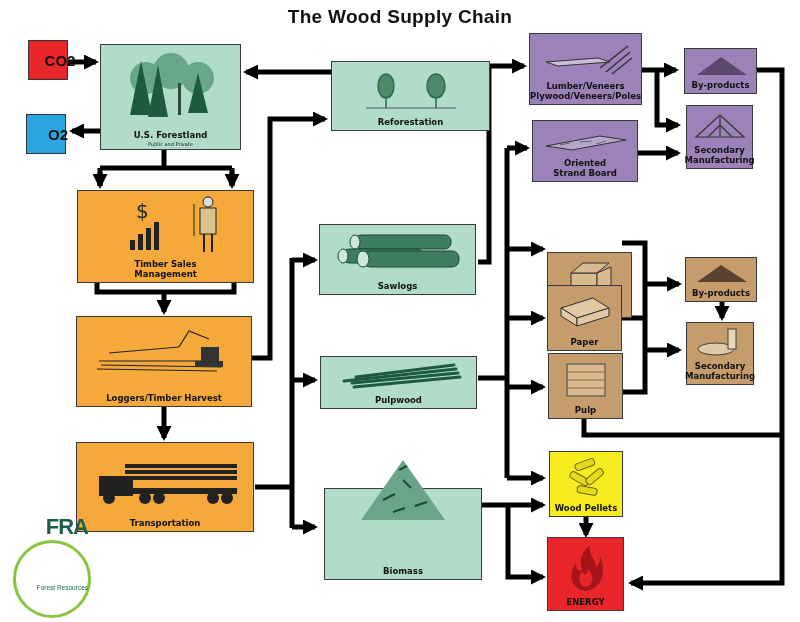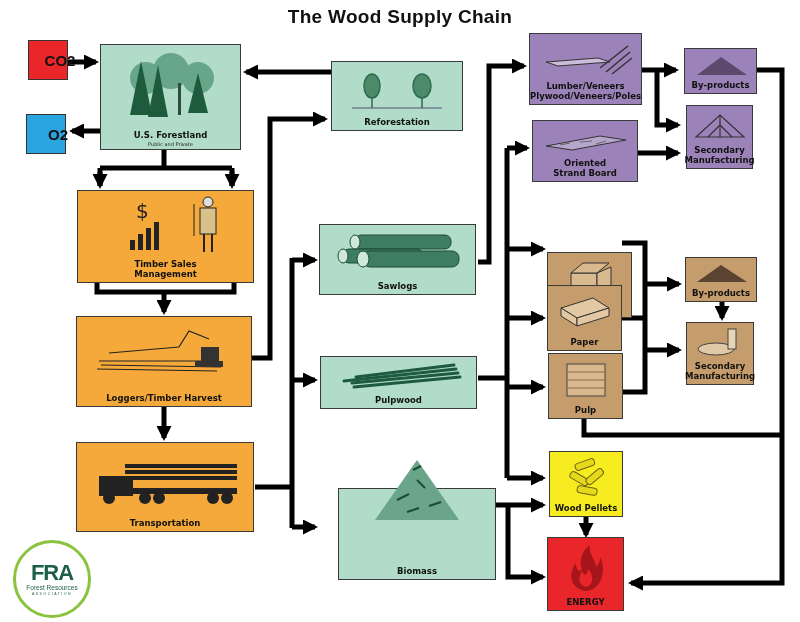--- a/index.html
+++ b/index.html
@@ -11,21 +11,21 @@
   .node .sub{font-size:5px;font-weight:normal;color:#222;line-height:6px;padding-bottom:2px;margin-top:-2px;}
   .node .pic{flex:1;width:100%;display:flex;align-items:center;justify-content:center;}
   .green{background:#b0dcc9;}
   .orange{background:#f5a93a;}
   .purple{background:#9b82b8;}
   .tan{background:#c59c6c;}
   .yellow{background:#f6ec1f;}
   .red{background:#e9262a;}
   .blue{background:#2aa5e0;}
   .gas{position:absolute;box-sizing:border-box;border:1.5px solid #333;font-family:"Liberation Sans",sans-serif;font-weight:bold;font-size:15px;display:flex;align-items:center;justify-content:center;color:#111;padding-left:24px;}
-  #logo{position:absolute;left:13px;top:540px;width:78px;height:78px;border-radius:50%;border:3px solid #8ac43f;box-sizing:border-box;background:#fff;display:flex;flex-direction:column;align-items:center;justify-content:center;}
+  #logo{position:absolute;left:13px;top:540px;width:78px;height:78px;border-radius:50%;border:3px solid #8ac43f;box-sizing:border-box;background:#fff;display:flex;flex-direction:column;align-items:flex-end;justify-content:center;gap:46px;}
   #logo .big{font-family:"Liberation Sans",sans-serif;font-weight:bold;font-size:22px;color:#1d5e4b;line-height:22px;letter-spacing:-1px;}
   #logo .small{font-family:"Liberation Sans",sans-serif;font-size:6.5px;color:#1d5e4b;line-height:8px;}
   #logo .tiny{font-family:"Liberation Sans",sans-serif;font-size:3.5px;color:#1d5e4b;letter-spacing:1.5px;}
 </style>
 </head>
 <body>
 
 <div id="title">The Wood Supply Chain</div>
 
 <svg id="flow" width="800" height="622">
@@ -90,21 +90,21 @@
           <polygon points="42,12 32,64 52,64"></polygon>
           <polygon points="82,20 72,60 92,60"></polygon>
         </g>
       <rect x="62" y="30" width="3" height="32" fill="#2d4d3a"></rect>
     </svg>
   </div>
   <div class="lbl">U.S. Forestland</div>
   <div class="lbl sub">Public and Private</div>
 </div>
 
-<div class="node green" style="left:331px;top:61px;width:132px;height:70px;">
+<div class="node green" style="left:331px;top:61px;width:159px;height:70px;">
   <div class="pic">
     <svg width="100" height="44" viewBox="0 0 100 44">
       <g stroke="#2f6b4e" stroke-width="1.5" fill="#4d8a6a">
         <line x1="25" y1="40" x2="25" y2="6"></line>
           <ellipse cx="25" cy="18" rx="8" ry="12"></ellipse>
         <line x1="75" y1="40" x2="75" y2="6"></line>
           <ellipse cx="75" cy="18" rx="9" ry="12"></ellipse>
       </g>
       <line x1="5" y1="40" x2="95" y2="40" stroke="#557" stroke-width="1"></line>
     </svg>
@@ -192,21 +192,21 @@
         <line x1="10" y1="20" x2="122" y2="8"></line>
           <line x1="18" y1="22" x2="124" y2="12"></line>
           <line x1="22" y1="16" x2="120" y2="4"></line>
           <line x1="20" y1="26" x2="126" y2="16"></line>
       </g>
     </svg>
   </div>
   <div class="lbl">Pulpwood</div>
 </div>
 
-<div class="node green" style="left:338px;top:488px;width:158px;height:92px;gap:40px;">
+<div class="node green" style="left:324px;top:488px;width:158px;height:92px;gap:40px;">
   <div class="pic">
     <svg width="100" height="76" viewBox="0 0 100 76">
       <polygon points="8,70 50,10 92,70" fill="#6aa58a"></polygon>
       <g stroke="#1d4a35" stroke-width="2">
         <line x1="30" y1="50" x2="42" y2="44"></line>
           <line x1="50" y1="30" x2="58" y2="38"></line>
           <line x1="62" y1="56" x2="74" y2="52"></line>
           <line x1="40" y1="62" x2="52" y2="58"></line>
           <line x1="46" y1="20" x2="54" y2="16"></line>
       </g>

